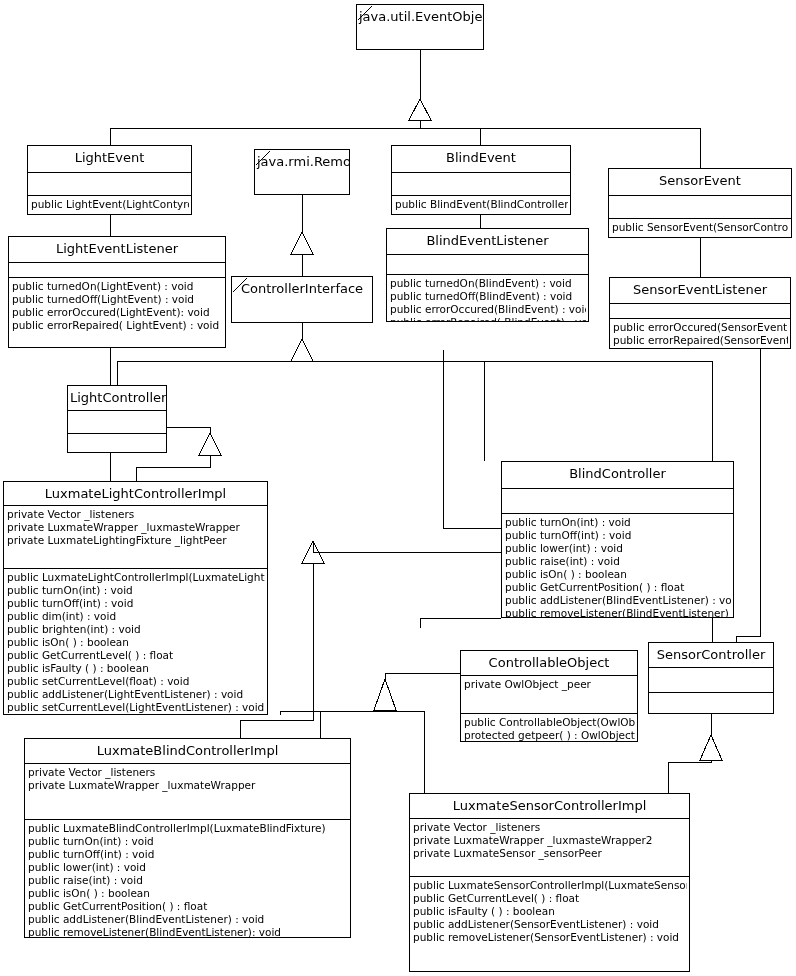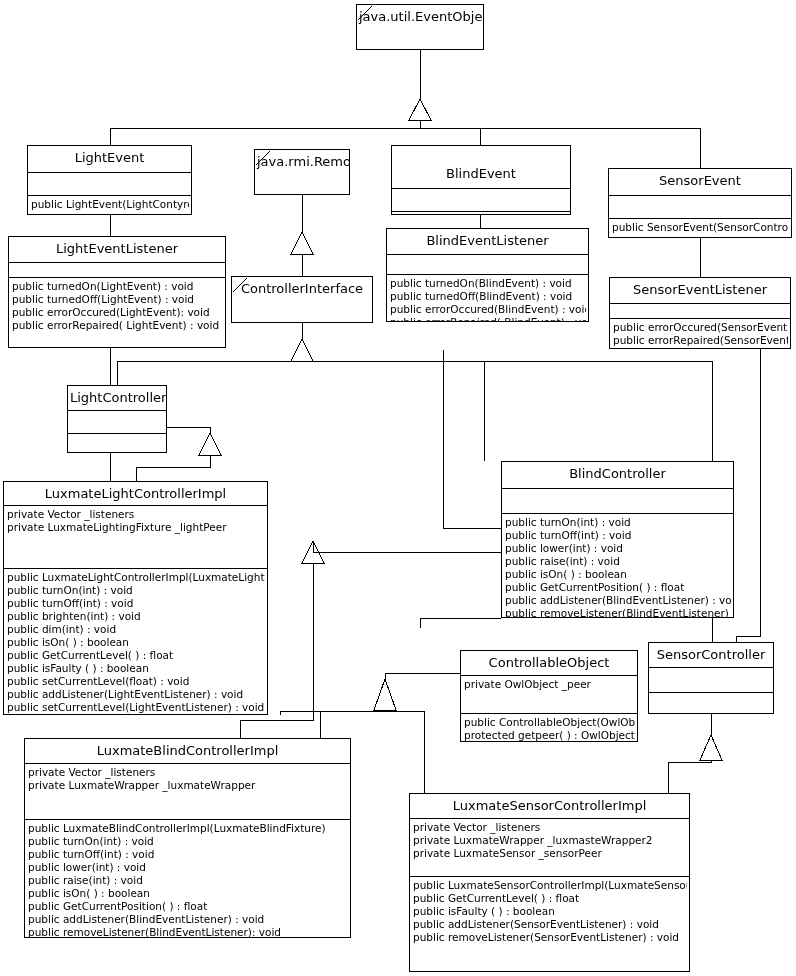--- a/index.html
+++ b/index.html
@@ -173,21 +173,21 @@
           <div class="member">public LightEvent(LightContyroller)</div>
         </div>
       </div>
       <div class="cls-box" style="left: 254px; top: 149px; width: 96px; height: 46px;">
         <svg class="folded-corner" viewBox="0 0 18 18">
           <line x1="1" y1="15" x2="15" y2="1" stroke="#000" stroke-width="1"></line>
         </svg>
         <div class="cls-name" style="height: 44px; box-sizing: border-box;">java.rmi.Remote</div>
       </div>
       <div class="cls-box" style="left: 391px; top: 145px; width: 180px; height: 70px;">
-        <div class="cls-name" style="height: 26px; box-sizing: border-box; margin-top: 16px;">BlindEvent</div>
+        <div class="cls-name" style="height: 26px; box-sizing: border-box;">BlindEvent</div>
         <div class="cls-sep"></div>
         <div class="cls-compartment" style="height: 22px; box-sizing: border-box;"></div>
         <div class="cls-sep"></div>
         <div class="cls-compartment">
           <div class="member">public BlindEvent(BlindController)</div>
         </div>
       </div>
       <div class="cls-box" style="left: 608px; top: 168px; width: 184px; height: 70px;">
         <div class="cls-name" style="height: 26px; box-sizing: border-box;">SensorEvent</div>
         <div class="cls-sep"></div>
@@ -242,29 +242,30 @@
         <div class="cls-sep"></div>
         <div class="cls-compartment" style="height: 22px; box-sizing: border-box;"></div>
         <div class="cls-sep"></div>
         <div class="cls-compartment"></div>
       </div>
       <div class="cls-box" style="left: 3px; top: 481px; width: 265px; height: 234px;">
         <div class="cls-name" style="height: 23px; box-sizing: border-box;">LuxmateLightControllerImpl</div>
         <div class="cls-sep"></div>
         <div class="cls-compartment" style="height: 62px; box-sizing: border-box;">
           <div class="member">private Vector _listeners</div>
+          <div class="member">private LuxmateWrapper _luxmasteWrapper</div>
           <div class="member">private  LuxmateLightingFixture _lightPeer</div>
         </div>
         <div class="cls-sep"></div>
         <div class="cls-compartment">
           <div class="member">public LuxmateLightControllerImpl(LuxmateLightFixture)</div>
           <div class="member">public turnOn(int) : void</div>
           <div class="member">public turnOff(int) : void</div>
+          <div class="member">public dim(int) : void</div>
           <div class="member">public brighten(int) : void</div>
-          <div class="member">public dim(int) : void</div>
           <div class="member">public isOn( ) : boolean</div>
           <div class="member">public GetCurrentLevel( ) : float</div>
           <div class="member">public isFaulty ( ) : boolean</div>
           <div class="member">public setCurrentLevel(float) : void</div>
           <div class="member">public addListener(LightEventListener) : void</div>
           <div class="member">public setCurrentLevel(LightEventListener) : void</div>
         </div>
       </div>
       <div class="cls-box" style="left: 501px; top: 461px; width: 233px; height: 157px;">
         <div class="cls-name" style="height: 26px; box-sizing: border-box; text-align: center;">BlindController</div>

